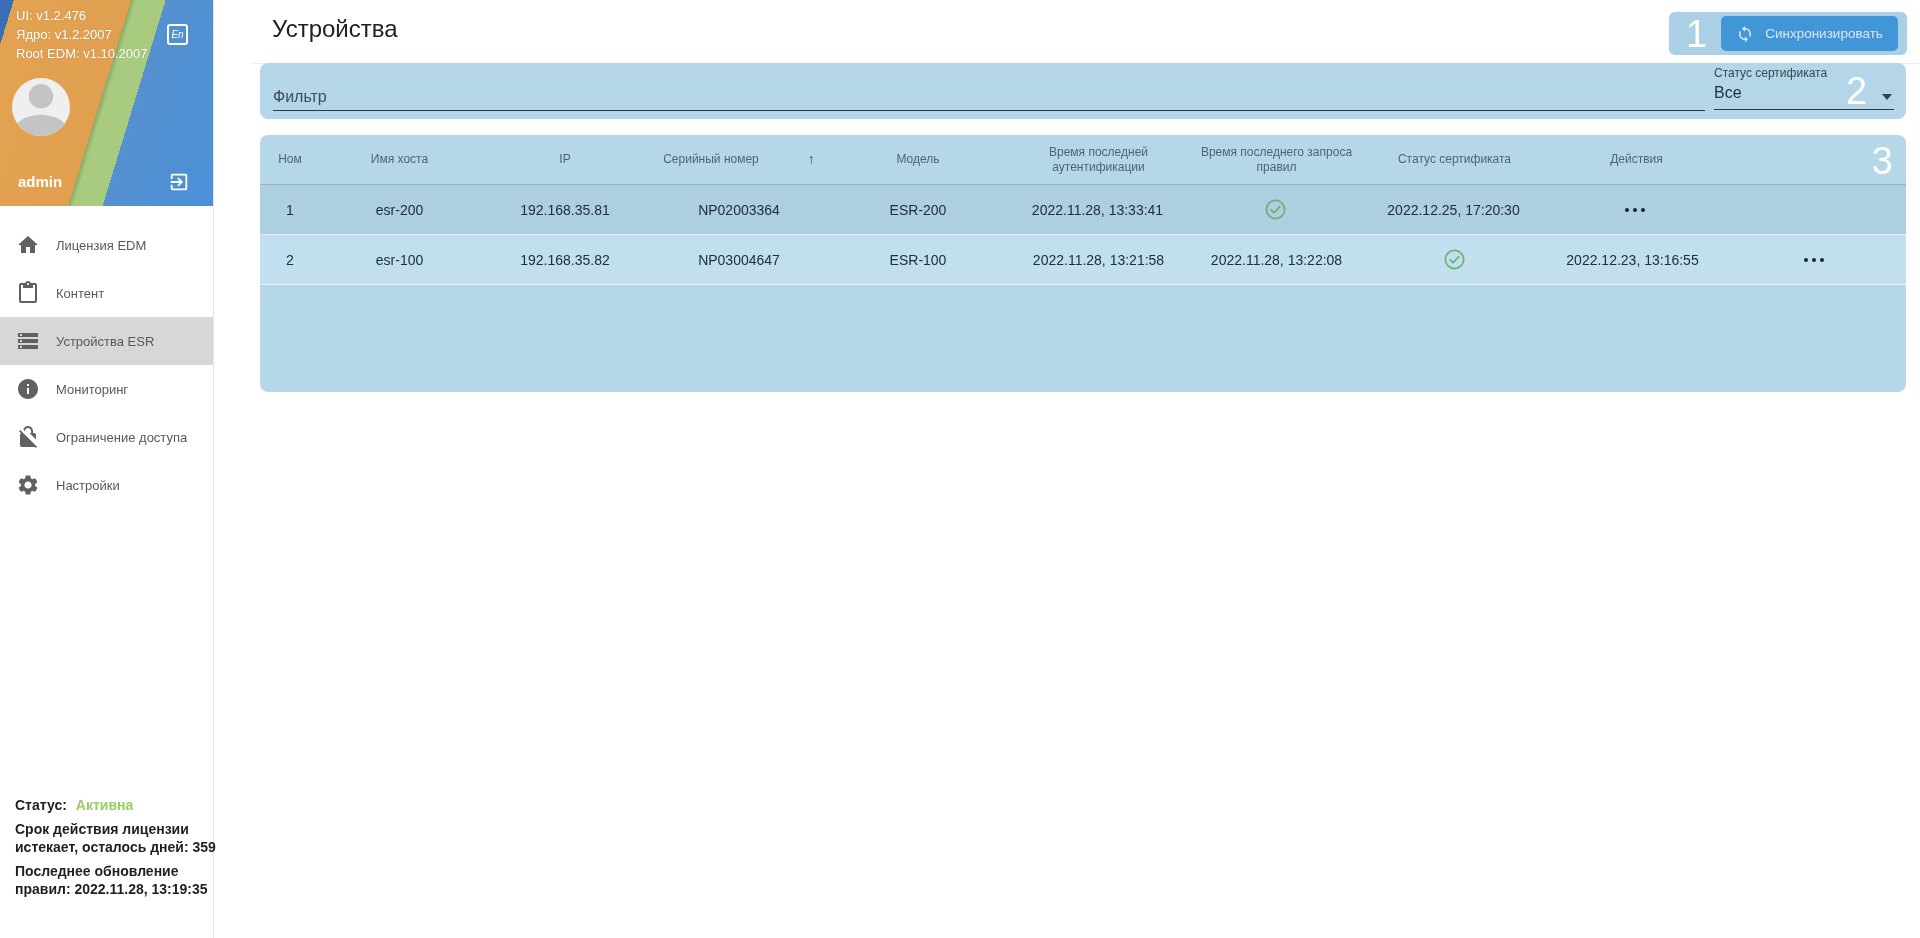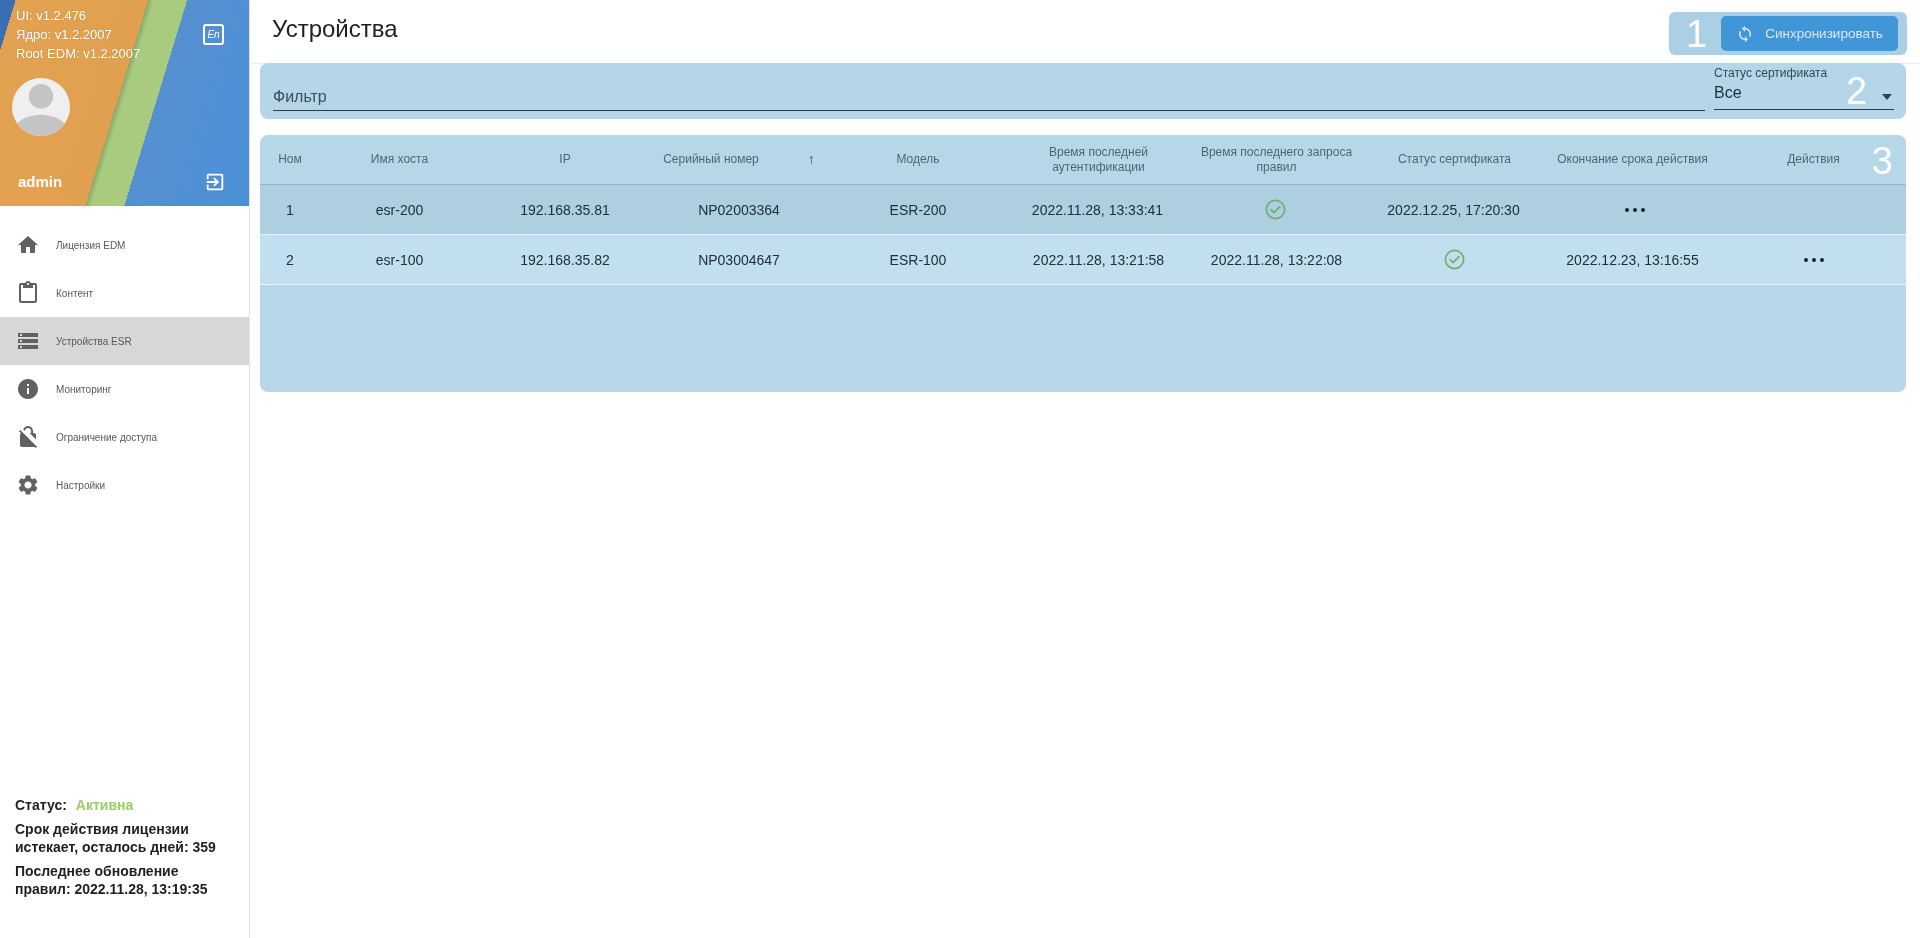--- a/index.html
+++ b/index.html
@@ -1,41 +1,41 @@
 <!DOCTYPE html>
 <html><head>
 <meta charset="utf-8">
 <style>
   * { margin:0; padding:0; box-sizing:border-box; }
   html,body { width:1920px; height:938px; background:#fff; font-family:"Liberation Sans", sans-serif; overflow:hidden; }
   .app { position:relative; width:1920px; height:938px; background:#fff; }
 
   
-  .sidebar { position:absolute; left:0; top:0; width:250px; height:938px; background:#fff; border-right:1px solid #e4e4e4; }
+  .sidebar { position:absolute; left:0; top:0; width:214px; height:938px; background:#fff; border-right:1px solid #e4e4e4; }
   .sidebar-header {
     position:relative; height:206px; color:#fff;
     background:linear-gradient(107deg,
       #3b6eb4 0%, #3b6eb4 5%,
       #e2a251 5%, #e0a050 47.5%,
       #8aa96a 47.5%, #a8cb7f 49.5%,
       #a8cb7f 60%, #5590cf 60%, #4a90d8 100%);
   }
   .versions { position:absolute; left:16px; top:6px; font-size:13px; line-height:19px; text-shadow:0 0 2px rgba(0,0,0,.15); }
   .lang-btn { position:absolute; right:25px; top:24px; width:21px; height:21px; border:2px solid #fff; border-radius:3px;
     display:flex; align-items:center; justify-content:center; font-size:10px; font-style:italic; color:#fff; cursor:pointer; }
   .avatar { position:absolute; left:12px; top:78px; width:58px; height:58px; border-radius:50%; background:#efefef; overflow:hidden; }
   .avatar svg { display:block; width:58px; height:58px; }
   .admin-name { position:absolute; left:18px; bottom:16px; font-size:15px; font-weight:bold; }
   .exit-btn { position:absolute; right:23px; bottom:13px; width:22px; height:22px; cursor:pointer; }
 
   .menu { padding-top:15px; }
   .menu-item { display:flex; align-items:center; height:48px; padding-left:16px; cursor:pointer; color:#585858; }
   .menu-item.active { background:#d7d7d7; }
   .menu-item .mi-icon { width:24px; height:24px; flex:0 0 24px; }
-  .menu-item .mi-label { margin-left:16px; font-size:10px; }
+  .menu-item .mi-label { margin-left:16px; font-size:13px; }
 
   .license-box { position:absolute; left:15px; bottom:28px; width:218px; font-size:14px; font-weight:bold; color:#1f1f1f; }
   .license-box .row1 { margin-bottom:7px; }
   .license-box .status-val { color:#9ccc65; margin-left:9px; font-weight:bold; }
   .license-box p { line-height:18px; margin-bottom:6px; }
   .license-box p:last-child { margin-bottom:12px; }
 
   
   .main { position:absolute; left:251px; top:0; right:0; height:700px; background:#fff; }
   .toolbar { position:relative; height:64px; border-bottom:1px solid #ededed; }
@@ -83,21 +83,21 @@
 </head>
 <body>
 
 <div class="app">
 
   <aside class="sidebar">
     <div class="sidebar-header">
       <div class="versions">
         <div>UI: v1.2.476</div>
         <div>Ядро: v1.2.2007</div>
-        <div>Root EDM: v1.2.2007</div>
+        <div>Root EDM: v1.10.2007</div>
       </div>
       <div class="lang-btn">En</div>
       <div class="avatar">
         <svg viewBox="2.5 2 19 19">
           <path fill="#c4c4c4" d="M12 12c2.21 0 4-1.79 4-4s-1.79-4-4-4-4 1.79-4 4 1.79 4 4 4zm0 2c-2.67 0-8 1.34-8 4v3h16v-3c0-2.66-5.33-4-8-4z"></path>
         </svg>
       </div>
       <div class="admin-name">admin</div>
       <div class="exit-btn">
         <svg viewBox="0 0 24 24">
@@ -185,21 +185,20 @@
         <div class="t-cell c1">Имя хоста</div>
         <div class="t-cell c2">IP</div>
         <div class="t-cell c3">
           <span>Серийный номер</span>
           <span class="sort-arrow">↑</span>
         </div>
         <div class="t-cell c4">Модель</div>
         <div class="t-cell c5">Время последней аутентификации</div>
         <div class="t-cell c6">Время последнего запроса правил</div>
         <div class="t-cell c7">Статус сертификата</div>
-        <div class="t-cell c8">Окончание срока действия</div>
         <div class="t-cell c9">Действия</div>
       </div>
 
       <div class="t-row t-body-row r0">
         <div class="t-cell c0">1</div>
         <div class="t-cell c1">esr-200</div>
         <div class="t-cell c2">192.168.35.81</div>
         <div class="t-cell c3">NP02003364</div>
         <div class="t-cell c4">ESR-200</div>
         <div class="t-cell c6">2022.11.28, 13:33:41</div>

